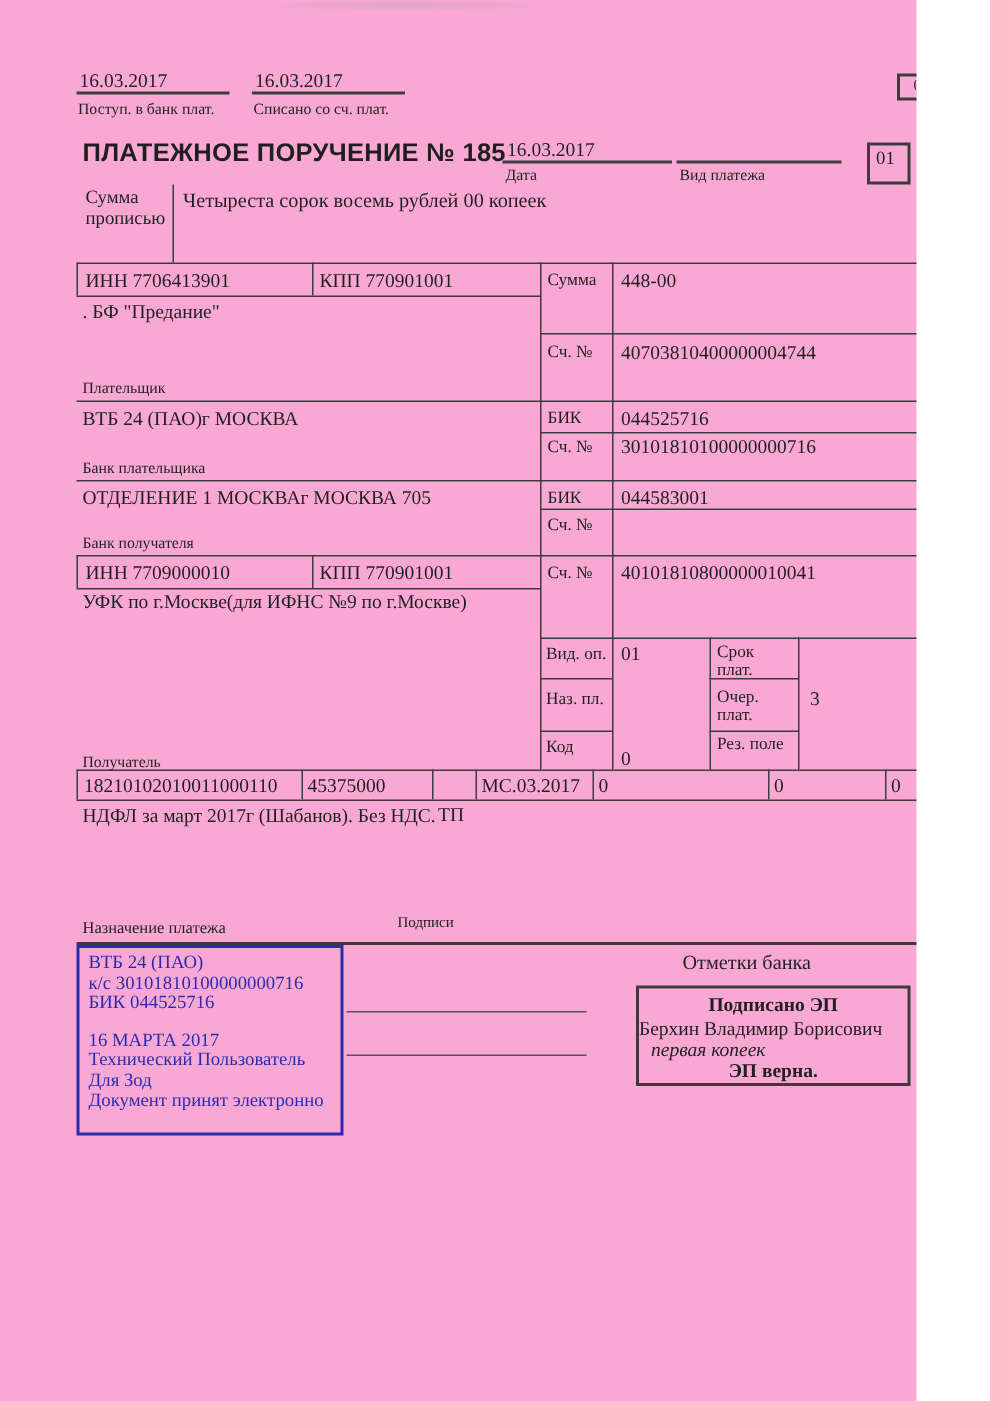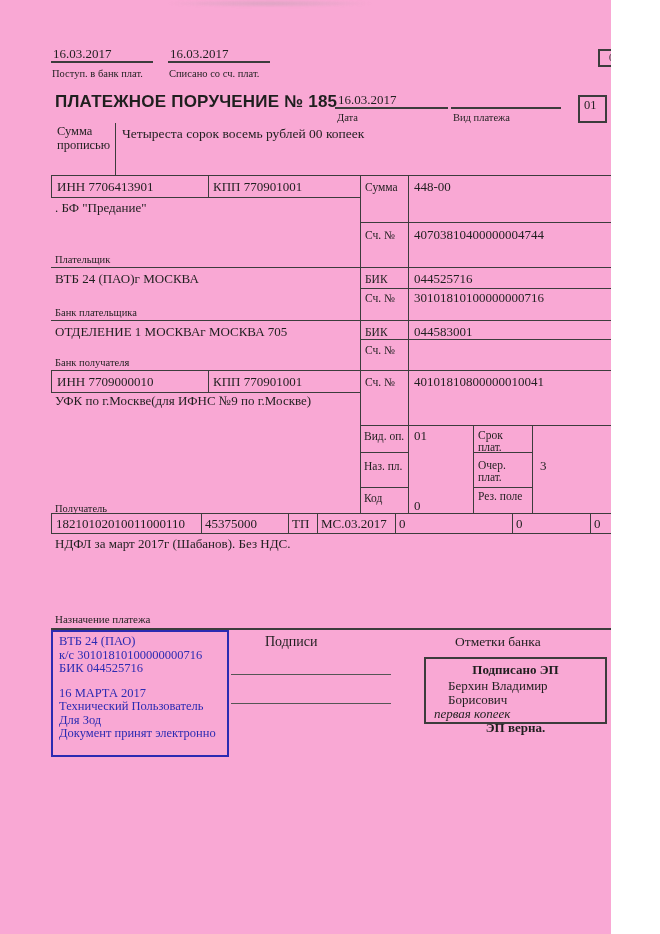--- a/index.html
+++ b/index.html
@@ -132,45 +132,45 @@
   <div class="abs ts" style="left:364px; top:460px;">Наз. пл.</div>
   <div class="abs ts wrap" style="left:478px; top:459px; width:42px;">Очер. плат.</div>
   <div class="abs t" style="left:540px; top:459px;">3</div>
   <div class="abs ts" style="left:364px; top:492px;">Код</div>
   <div class="abs ts" style="left:478px; top:490px;">Рез. поле</div>
   <div class="abs t" style="left:414px; top:499px;">0</div>
   <div class="abs tl" style="left:55px; top:503px;">Получатель</div>
 
   <div class="abs t" style="left:56px;  top:517px;">18210102010011000110</div>
   <div class="abs t" style="left:205px; top:517px;">45375000</div>
-  <div class="abs t" style="left:292px; top:517px;">ТП</div>
+  <div class="abs t" style="left:292px; top:536px;">ТП</div>
   <div class="abs t" style="left:321px; top:517px;">МС.03.2017</div>
   <div class="abs t" style="left:399px; top:517px;">0</div>
   <div class="abs t" style="left:516px; top:517px;">0</div>
   <div class="abs t" style="left:594px; top:517px;">0</div>
 
   <div class="abs t" style="left:55px; top:537px;">НДФЛ за март 2017г (Шабанов). Без НДС.</div>
   <div class="abs tl" style="left:55px; top:614px; font-size:11px;">Назначение платежа</div>
   <div class="hl" style="left:51px; top:628px; width:561px; height:2px;"></div>
 
   <div class="stamp">
     <div>ВТБ 24 (ПАО)</div>
     <div>к/с 30101810100000000716</div>
     <div>БИК 044525716</div>
     <div style="margin-top:11px;">16 МАРТА 2017</div>
     <div class="wrap" style="margin-top:0; width:162px;">Технический Пользователь Для Зод</div>
     <div>Документ принят электронно</div>
   </div>
 
-  <div class="abs" style="left:265px; top:634px; font-size:14px;">Подписи</div>
+  <div class="abs" style="left:265px; top:610px; font-size:10px;">Подписи</div>
   <div class="abs" style="left:455px; top:634px; font-size:13.5px;">Отметки банка</div>
 
   <div class="hl" style="left:231px; top:674px; width:160px; background:#555;"></div>
   <div class="hl" style="left:231px; top:703px; width:160px; background:#555;"></div>
 
   <div class="esign">
     <div style="text-align:center; font-weight:bold; margin-top:4px;">Подписано ЭП</div>
-    <div style="padding-left:22px; margin-top:2px;">Берхин Владимир Борисович</div>
+    <div style="padding-left:0; margin-top:2px;">Берхин Владимир Борисович</div>
     <div style="padding-left:8px; font-style:italic;">первая копеек</div>
     <div style="text-align:center; font-weight:bold;">ЭП верна.</div>
   </div>
 
 </div>
 
 </body></html>

